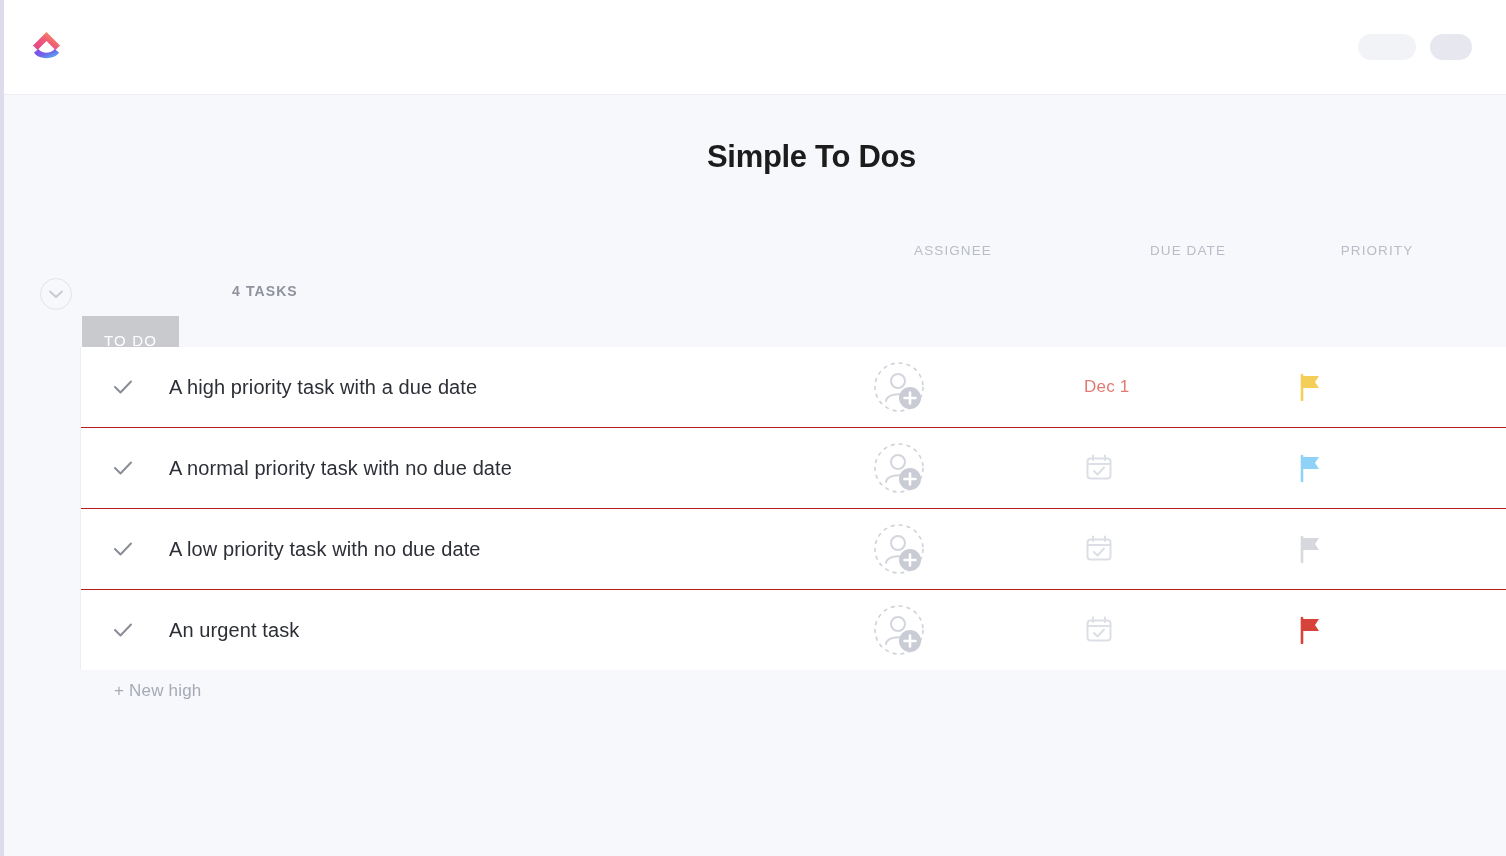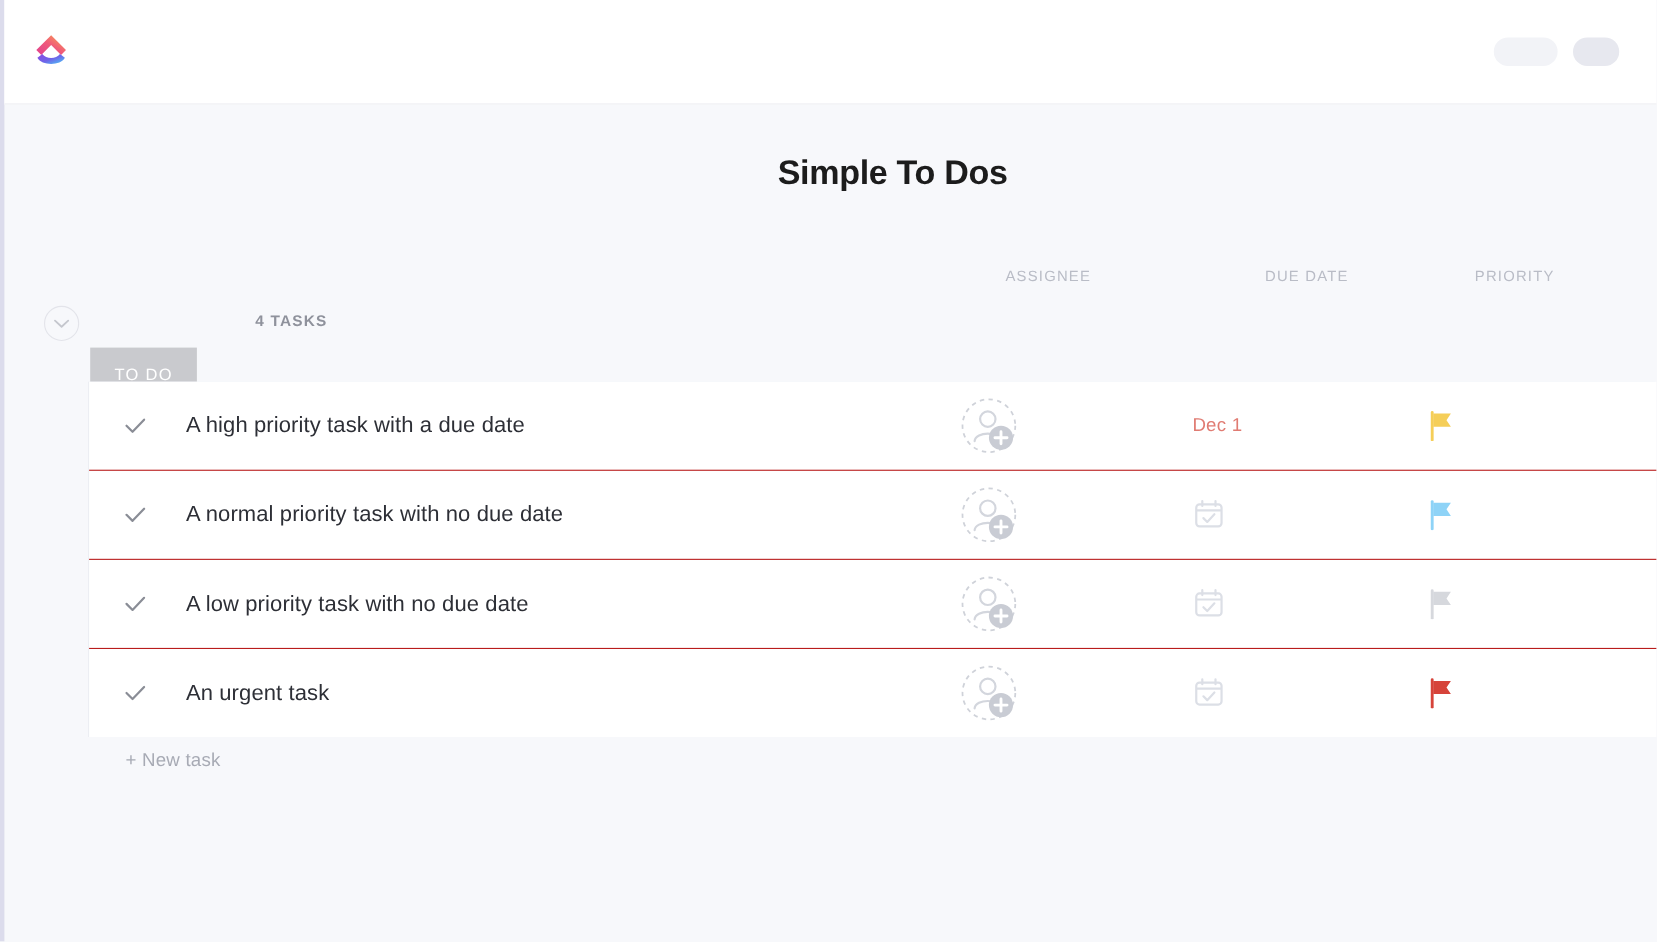--- a/index.html
+++ b/index.html
@@ -391,16 +391,16 @@
         <span class="cell cell-priority">
           <svg width="26" height="28" viewBox="0 0 26 28">
             <path d="M5 2 V27" stroke="#d6433a" stroke-width="2.6" stroke-linecap="round"></path>
             <path d="M6 3 H22 L18 9 L22 15 H6 Z" fill="#d6433a"></path>
           </svg>
         </span>
       </div>
 
     </div>
 
-    <div class="new-task">+ New task</div>
+    <div class="new-task">+ New high</div>
 
   </div>
 </div>
 
 </body></html>

